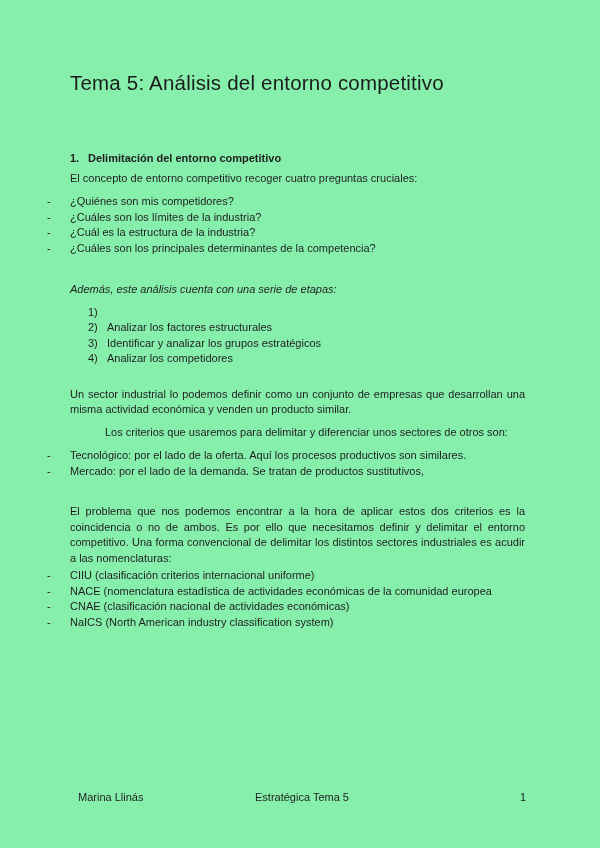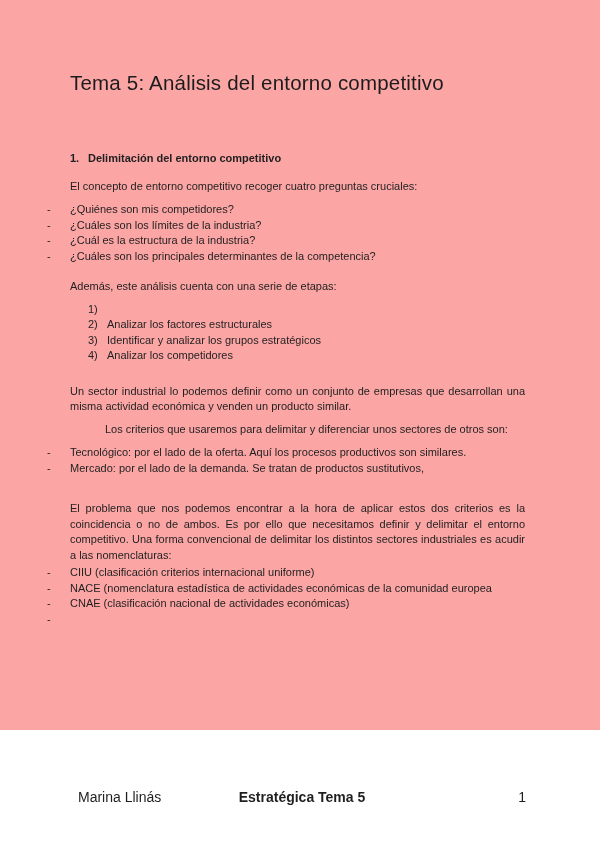--- a/index.html
+++ b/index.html
@@ -8,22 +8,22 @@
     background: #ffffff;
   }
   body {
     width: 600px;
     height: 848px;
     overflow: hidden;
   }
   .page {
     position: relative;
     width: 600px;
-    height: 730px;
-    background: #fca5a5;
+    height: 848px;
+    background: #86efac;
     font-family: "Liberation Sans", "DejaVu Sans", sans-serif;
     font-size: 11px;
     line-height: 15.5px;
     color: #1f1f1f;
   }
   .content {
     position: absolute;
     left: 70px;
     top: 0;
     width: 455px;
@@ -42,23 +42,23 @@
     font-weight: 700;
     display: flex;
   }
   .section-heading .h-num {
     width: 18px;
     flex: 0 0 18px;
   }
   .para { text-align: left; }
   .para.justified { text-align: justify; }
   .m-p1 { margin-top: 6px; }
-  .m-p2 { margin-top: 12px; }
+  .m-p2 { margin-top: 4px; }
   .m-bullets-a { margin-top: 8px; }
-  .m-stages-intro { margin-top: 15px; }
+  .m-stages-intro { margin-top: 26px; font-style: italic; }
   .m-stages { margin-top: 7px; }
   .m-sector { margin-top: 20px; }
   .m-criteria-intro { margin-top: 7px; margin-left: 35px; }
   .m-criteria { margin-top: 8px; }
   .m-problem { margin-top: 25px; }
   .m-nomen { margin-top: 2px; }
   .bullet-row {
     position: relative;
   }
   .bullet-row .dash {
@@ -75,25 +75,25 @@
     flex: 0 0 19px;
   }
   .footer {
     position: absolute;
     left: 78px;
     right: 74px;
     top: 790px;
     display: grid;
     grid-template-columns: 1fr auto 1fr;
     align-items: baseline;
-    font-size: 14px;
+    font-size: 11px;
     color: #1f1f1f;
   }
   .footer .f-left { text-align: left; }
-  .footer .f-center { text-align: right; font-weight: bold; }
+  .footer .f-center { text-align: right; }
   .footer .f-right { text-align: right; }
 </style>
 </head>
 <body>
 
 <div class="page">
   <div class="content">
 
     <div class="doc-title">Tema 5: Análisis del entorno competitivo</div>
 
@@ -169,20 +169,21 @@
       <div class="bullet-row">
         <span class="dash">-</span>
         <span>NACE (nomenclatura estadística de actividades económicas de la comunidad europea</span>
       </div>
       <div class="bullet-row">
         <span class="dash">-</span>
         <span>CNAE (clasificación nacional de actividades económicas)</span>
       </div>
       <div class="bullet-row">
         <span class="dash">-</span>
+        <span>NaICS (North American industry classification system)</span>
       </div>
     </div>
 
   </div>
 
   <div class="footer">
     <span class="f-left">Marina Llinás</span>
     <span class="f-center">Estratégica Tema 5</span>
     <span class="f-right">1</span>
   </div>

